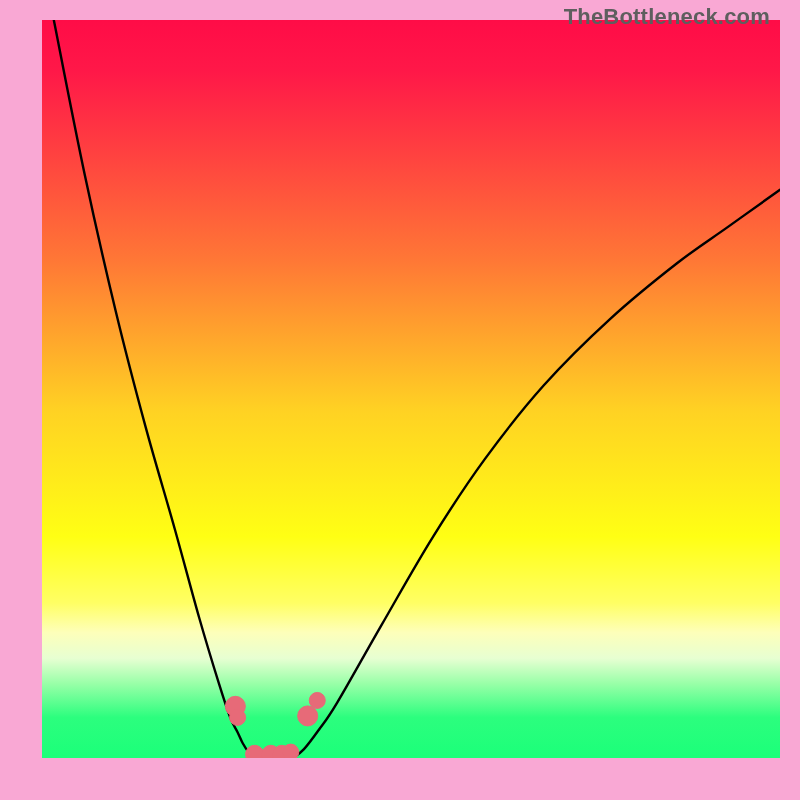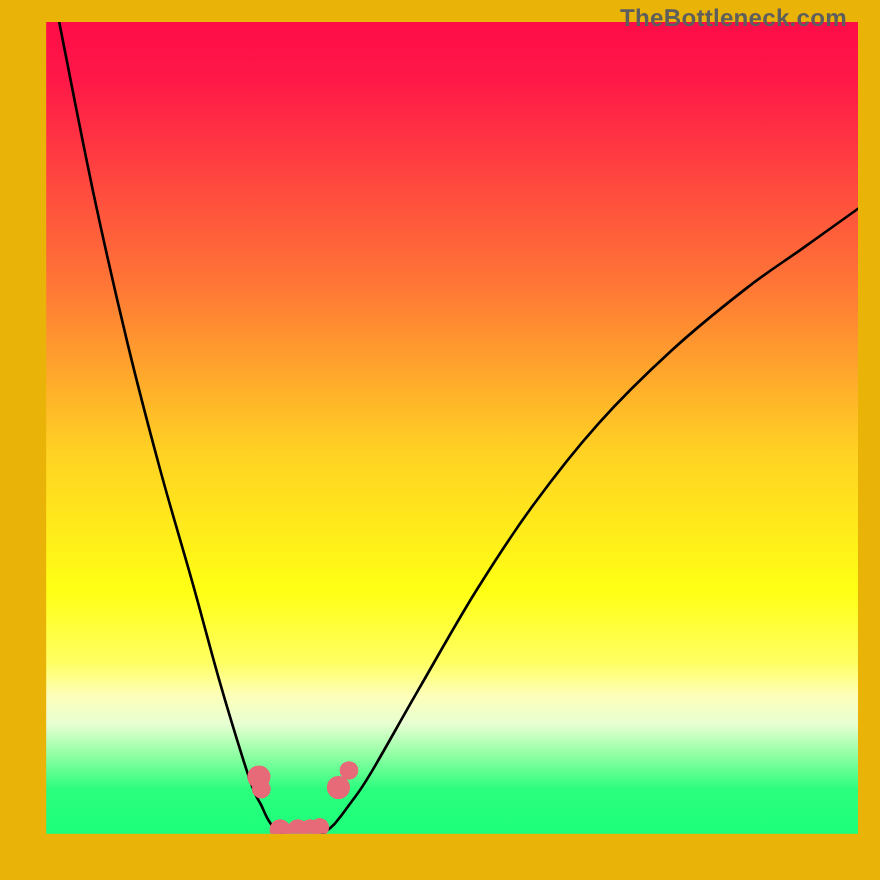--- a/index.html
+++ b/index.html
@@ -6,21 +6,21 @@
     margin: 0;
     padding: 0;
     width: 800px;
     height: 800px;
     overflow: hidden;
     font-family: Arial, Helvetica, sans-serif;
   }
   .outer {
     width: 800px;
     height: 800px;
-    background: #eab308;
+    background: #f9a8d4;
     position: relative;
   }
   .plot-area {
     position: absolute;
     box-sizing: border-box;
   }
   .watermark {
     position: absolute;
     color: #5e5e5e;
     font-weight: 600;

